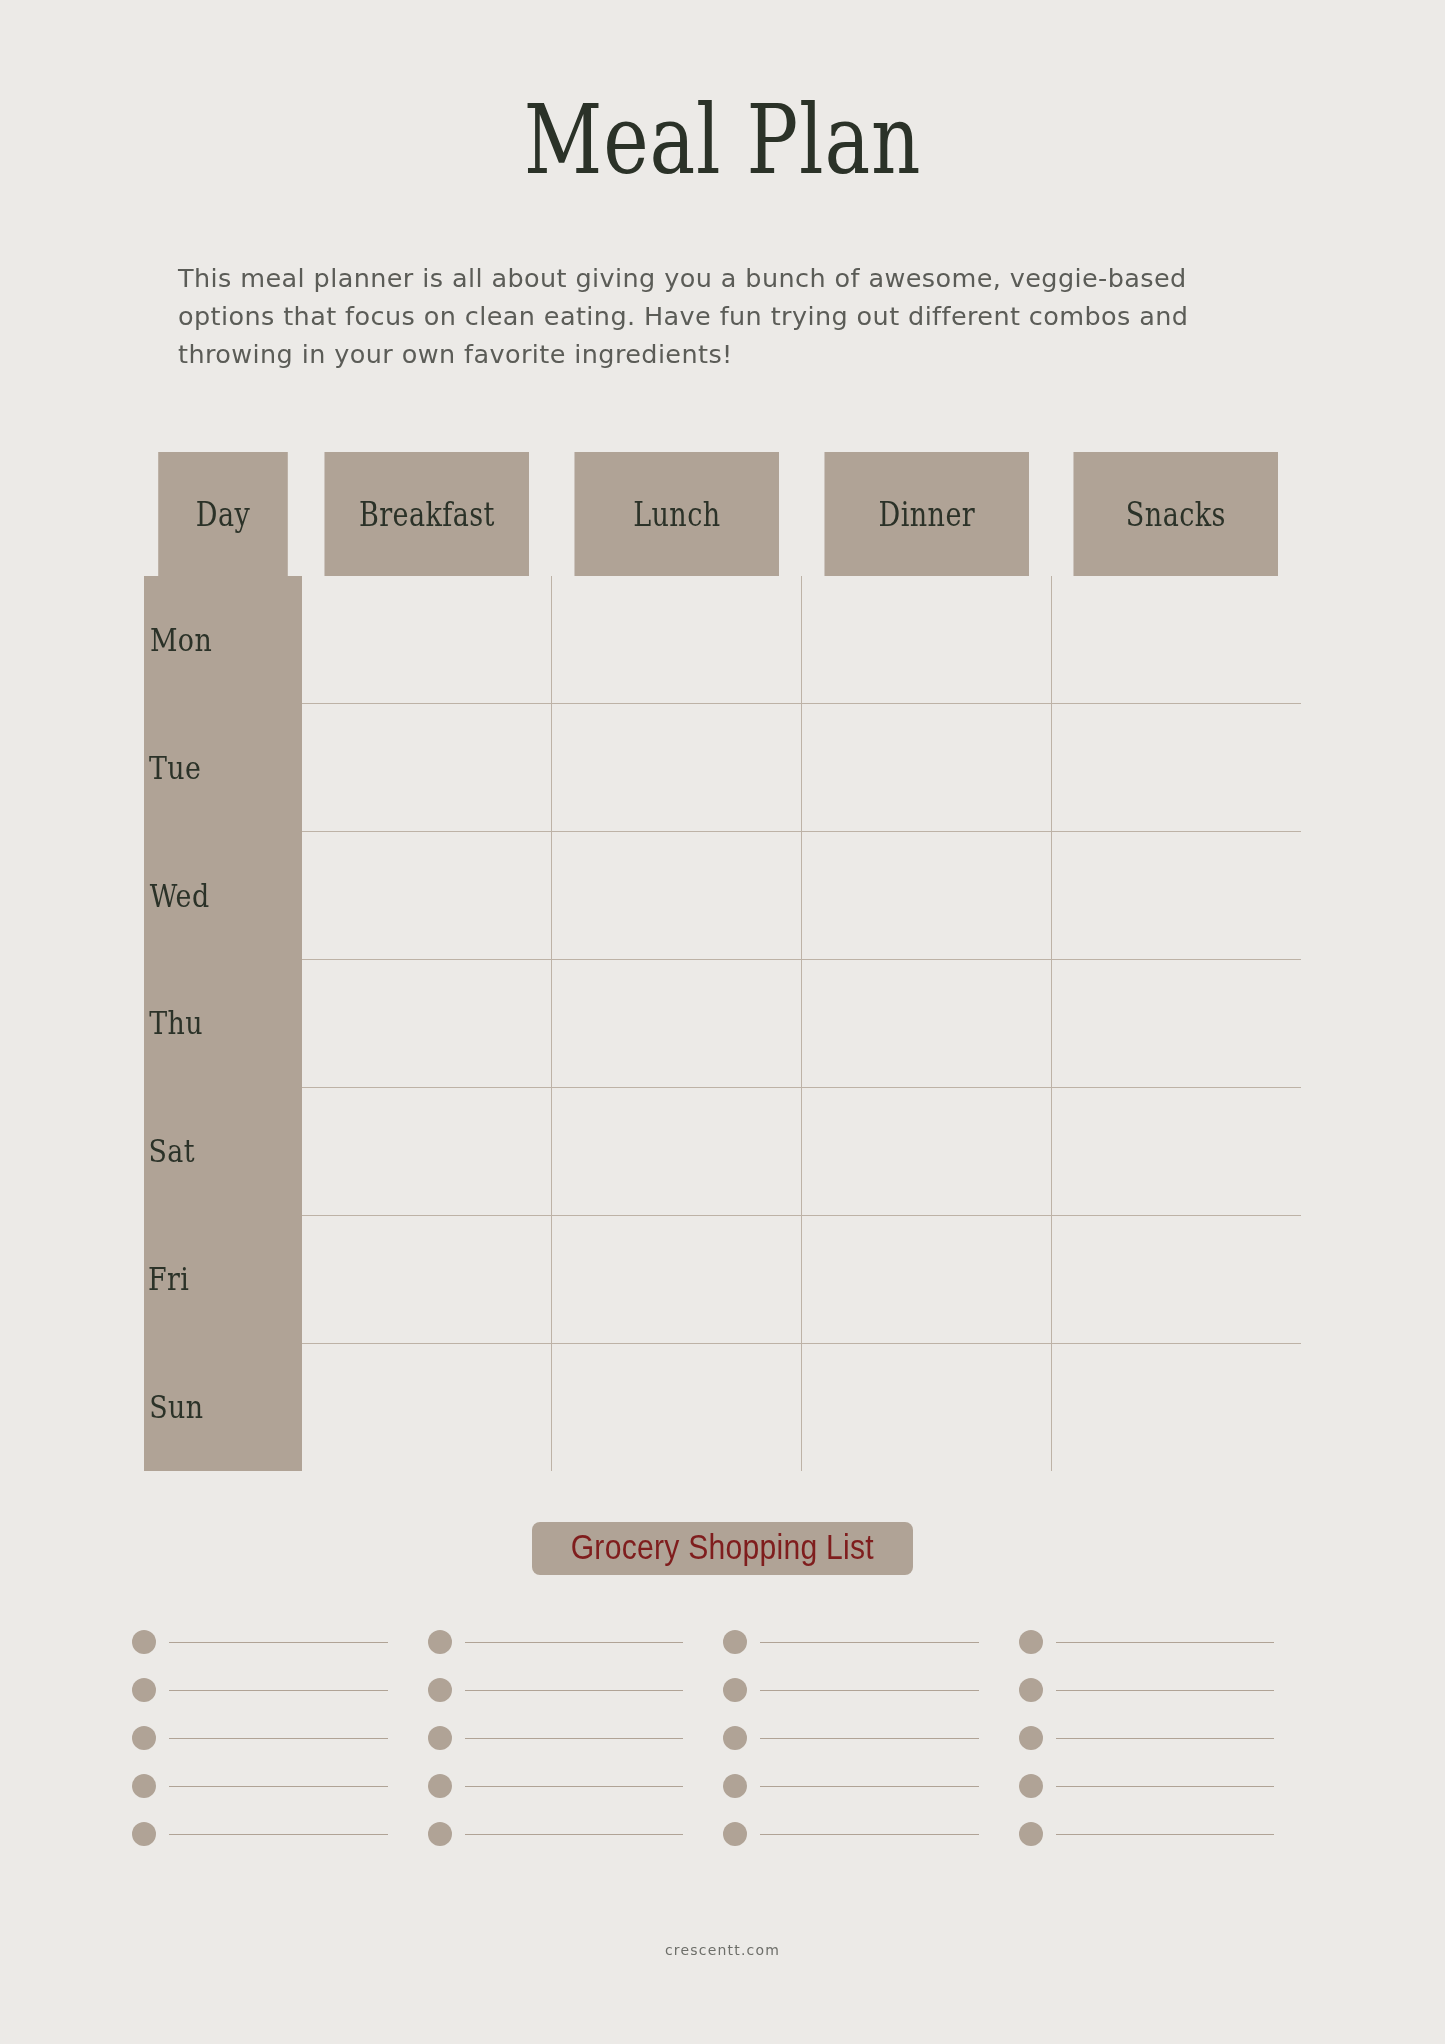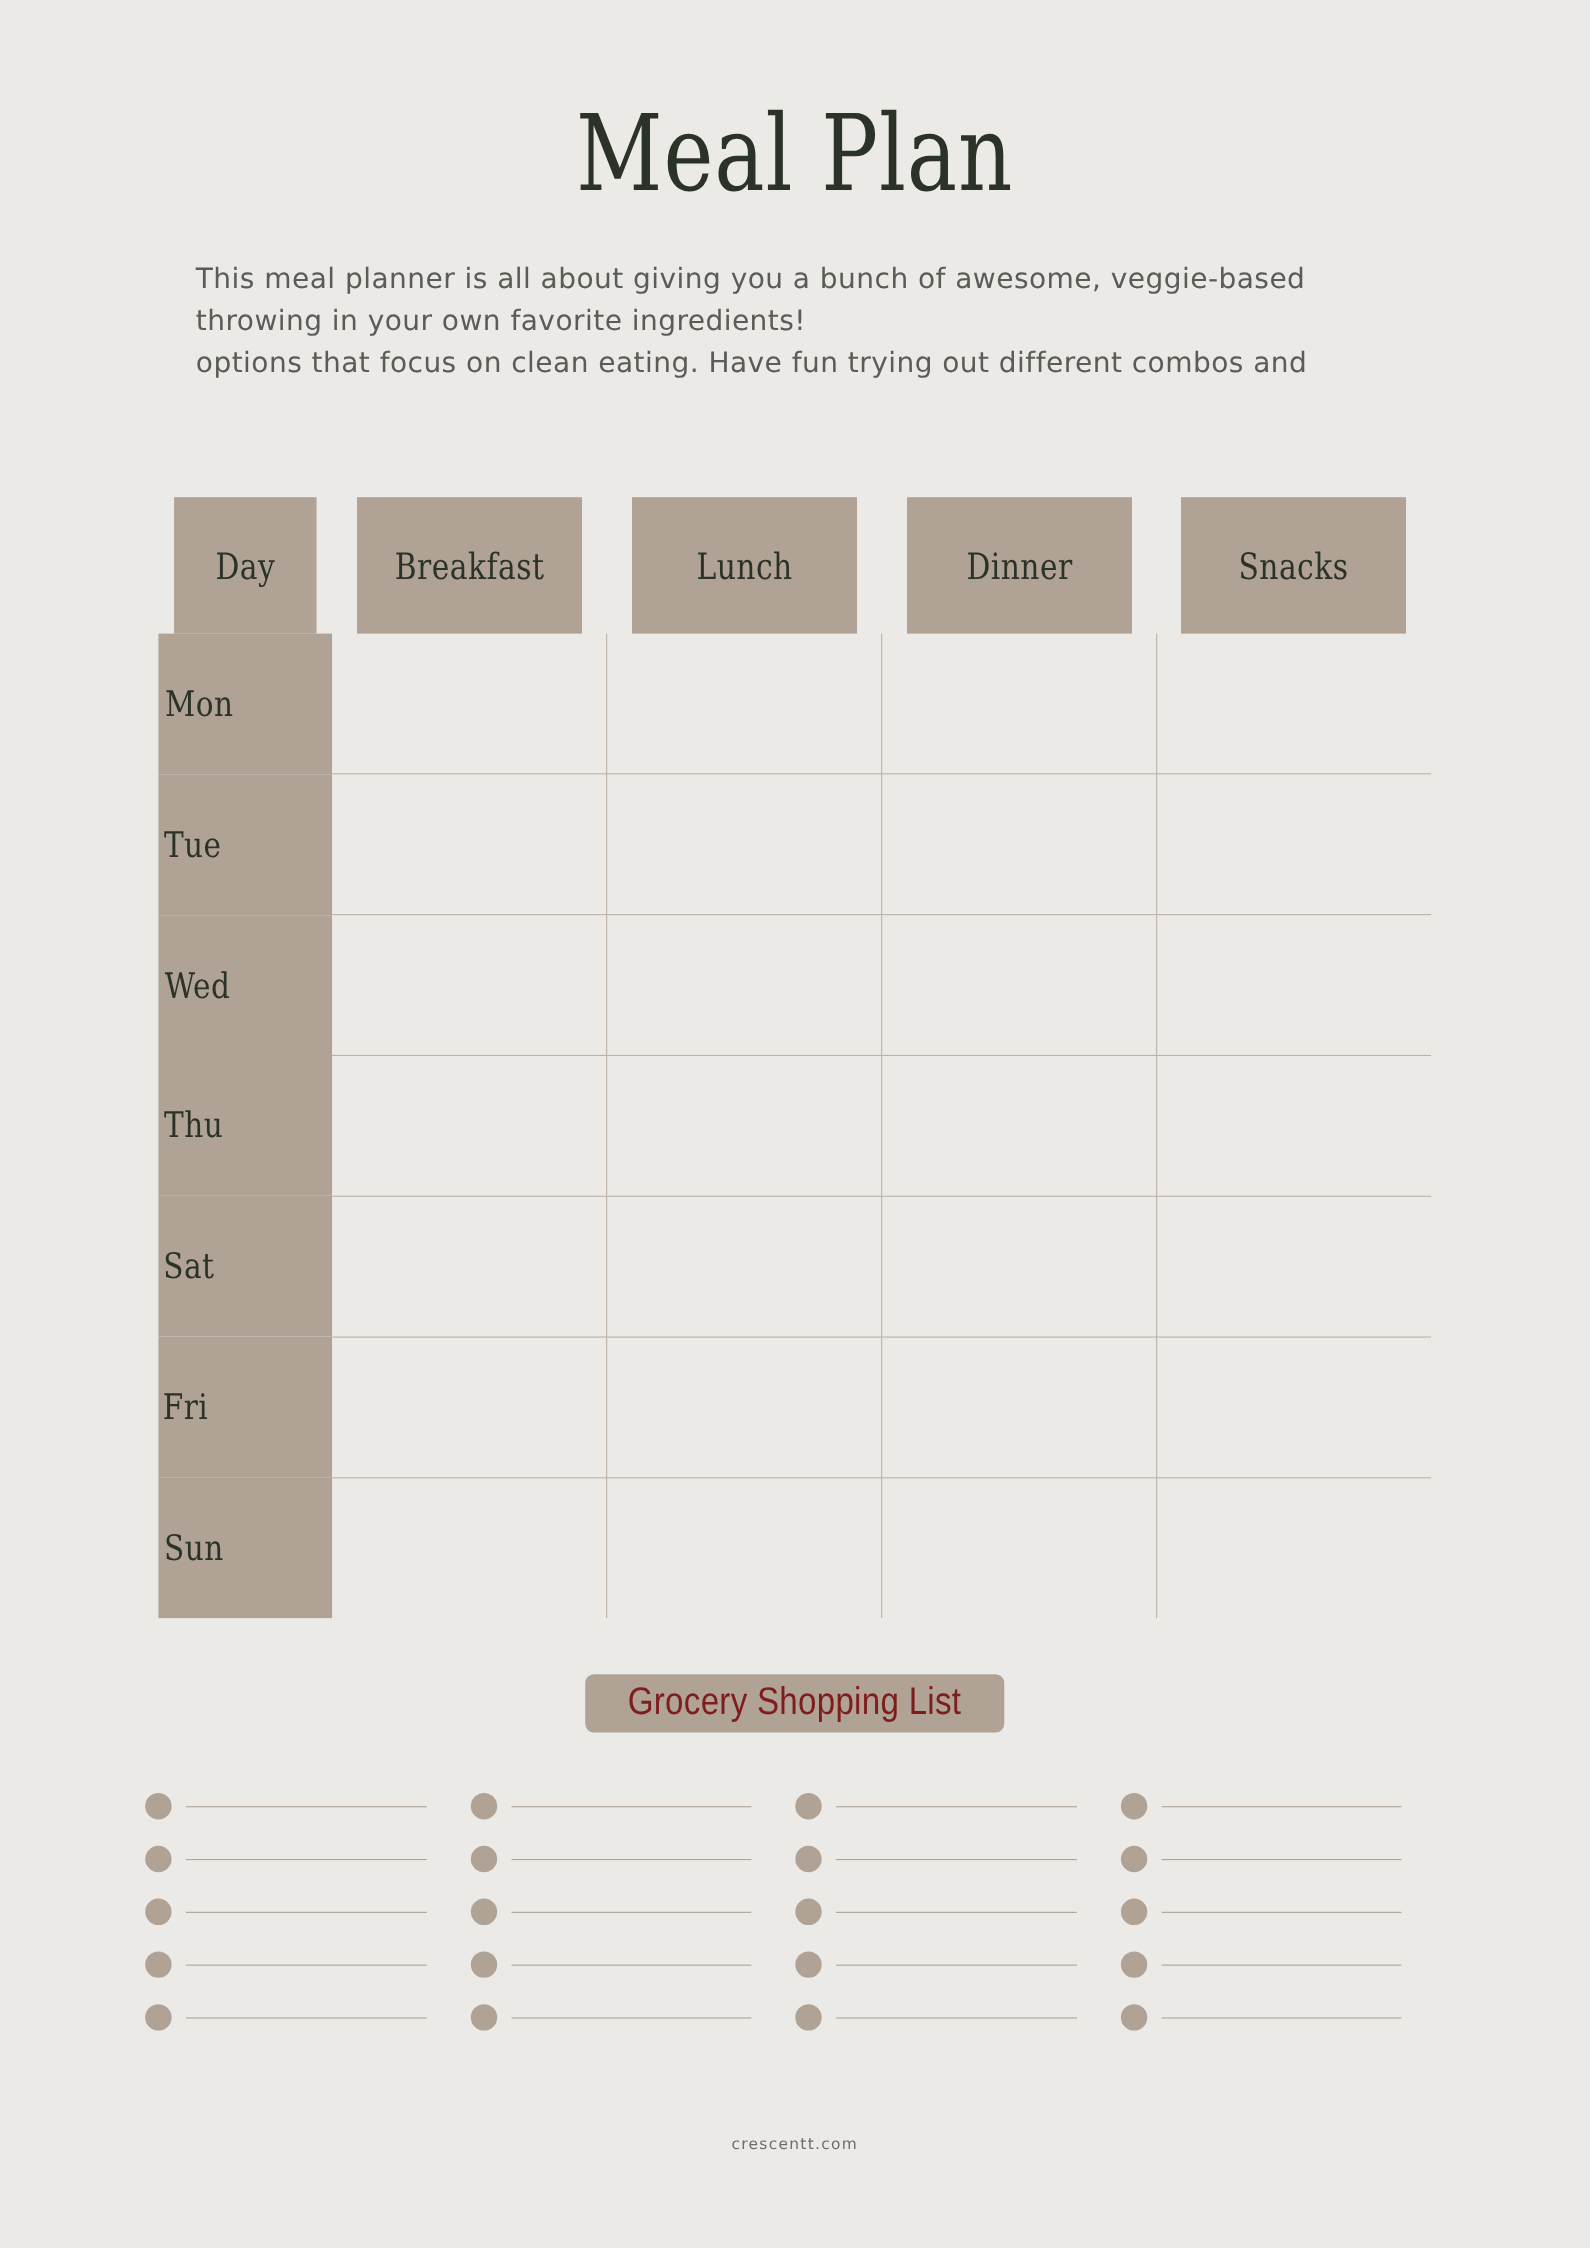--- a/index.html
+++ b/index.html
@@ -29,21 +29,21 @@
     letter-spacing: 1px;
     color: #2b3228;
     padding-top: 92px;
     transform: scaleX(0.80);
     transform-origin: center top;
   }
 
   
   .intro {
     width: 1165px;
-    margin: 48px auto 0 auto;
+    margin: 72px auto 0 auto;
     padding-left: 38px;
     font-family: "DejaVu Sans", sans-serif;
     font-size: 25.5px;
     line-height: 1.49;
     color: #5b5c57;
     text-align: justify;
     letter-spacing: 0.4px;
   }
   .intro span { display: block; }
   .intro span:last-child { text-align: left; }
@@ -182,22 +182,22 @@
 </style>
 </head>
 <body>
 
 <div class="page">
 
   <h1 class="title">Meal Plan</h1>
 
   <div class="intro">
     <span>This meal planner is all about giving you a bunch of awesome, veggie-based</span>
+    <span>options that focus on clean eating. Have fun trying out different combos and</span>
     <span>throwing in your own favorite ingredients!</span>
-    <span>options that focus on clean eating. Have fun trying out different combos and</span>
   </div>
 
   <div class="table-wrap">
     <table class="meal-table">
       <colgroup>
         <col class="col-day">
         <col class="col-meal">
         <col class="col-meal">
         <col class="col-meal">
         <col class="col-meal">

